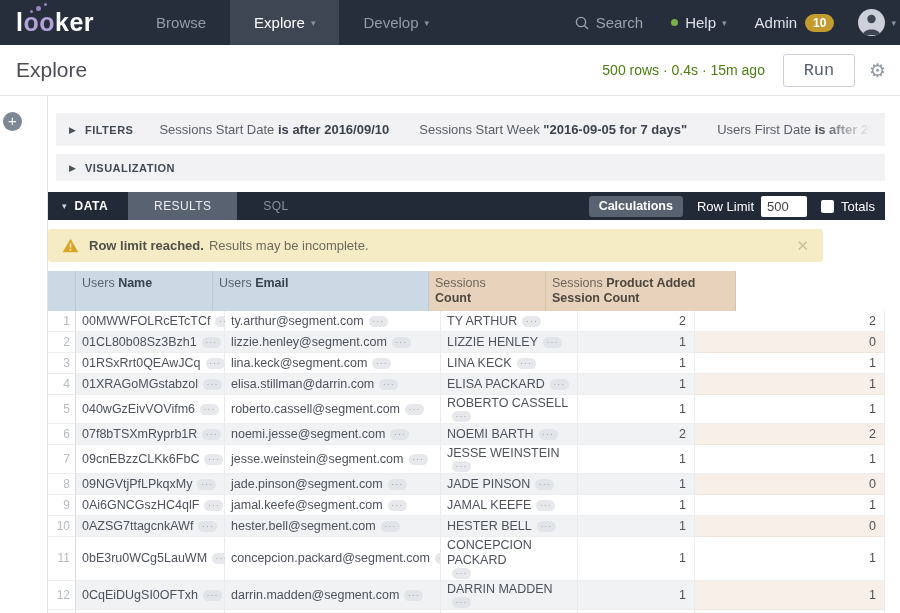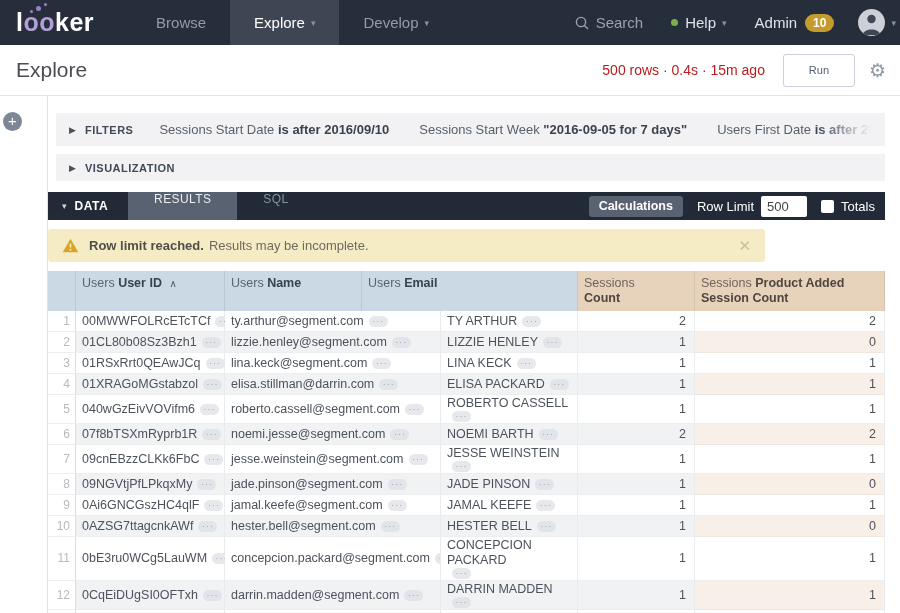--- a/index.html
+++ b/index.html
@@ -29,23 +29,23 @@
     border-radius:9px; padding:2px 8px; margin-left:8px; }
   .avatar-wrap { display:flex; align-items:center; cursor:pointer; }
   .avatar { width:27px; height:27px; border-radius:50%; background:#ccd0d8; display:flex;
     align-items:flex-end; justify-content:center; overflow:hidden; }
 
   
   .page-header { height:51px; border-bottom:1px solid #e4e4e7; display:flex; align-items:center;
     padding:0 14px 0 16px; background:#fff; }
   .page-title { font-size:21px; color:#4c4c55; }
   .ph-right { margin-left:auto; display:flex; align-items:center; }
-  .meta { font-size:14px; color:#b91c1c; margin-right:18px; }
+  .meta { font-size:14px; color:#4d7c0f; margin-right:18px; }
   .run-btn { width:72px; height:33px; background:#fff; border:1px solid #ccd1d9; border-radius:3px;
-    font-size:11px; color:#566070; cursor:pointer; font-family:Liberation Sans, sans-serif; }
+    font-size:17px; color:#566070; cursor:pointer; font-family:Liberation Mono, monospace; }
   .gear { font-size:19px; color:#9298a2; margin-left:14px; cursor:pointer; }
 
   
   .workspace { display:flex; height:517px; }
   .gutter { width:48px; border-right:1px solid #e1e2e5; position:relative; flex-shrink:0; }
   .plus-btn { position:absolute; left:3px; top:16px; width:19px; height:19px; border-radius:50%;
     background:#7d8795; color:#fff; font-size:15px; line-height:18px; text-align:center; cursor:pointer; }
   .main { width:852px; position:relative; }
 
   .bar { background:#f2f2f4; display:flex; align-items:center; width:829px; margin-left:8px; }
@@ -57,34 +57,34 @@
   .f-item b { color:#3c434d; }
   .filters-fade { position:absolute; right:0; top:0; bottom:0; width:70px;
     background:linear-gradient(to right, rgba(242,242,244,0), #f2f2f4 80%); }
 
   
   .data-bar { height:28px; margin-top:11px; width:837px; background:#222a38; display:flex;
     align-items:stretch; color:#fff; }
   .db-data { display:flex; align-items:center; padding:0 20px 0 14px; cursor:pointer; }
   .db-data .caret { color:#cfd4dc; margin-right:8px; margin-left:0; }
   .db-data b { font-size:12px; letter-spacing:.5px; }
-  .db-tab { display:flex; padding:0 26px; font-size:12px; letter-spacing:.4px;
+  .db-tab { display:flex; align-items:center; padding:0 26px; font-size:12px; letter-spacing:.4px;
     color:#8791a0; cursor:pointer; }
   .db-tab.active { background:#596270; color:#eceef2; }
   .db-right { margin-left:auto; display:flex; align-items:center; padding-right:10px; }
   .calc-btn { background:#596270; border:none; border-radius:3px; height:21px; padding:0 10px;
     color:#fff; font-weight:bold; font-size:12.5px; cursor:pointer; font-family:inherit; margin-right:14px; }
   .rl-label { font-size:13px; margin-right:7px; }
   .rl-input { width:46px; height:21px; border:none; border-radius:2px; font-size:13px; color:#444;
     padding:0 6px; font-family:inherit; margin-right:14px; }
   .chk { width:13px; height:13px; background:#fff; border-radius:2px; margin-right:7px; cursor:pointer; }
   .tot-label { font-size:13px; }
 
   
-  .warning { margin-top:9px; width:717px; height:33px; background:#f5ecc5; border-radius:3px;
+  .warning { margin-top:9px; width:775px; height:33px; background:#f5ecc5; border-radius:3px;
     display:flex; align-items:center; padding:0 14px; }
   .warn-icon { margin-right:10px; display:flex; }
   .warn-bold { font-size:13px; font-weight:bold; color:#4f4f49; margin-right:5px; }
   .warn-text { font-size:13px; color:#6e6a5e; }
   .warn-close { margin-left:auto; color:#c9bf96; font-size:15px; cursor:pointer; }
 
   
   .table { margin-top:9px; width:837px; font-size:12.5px; color:#4d525b; }
   .thead { display:flex; height:40px; }
   .th { padding:5px 6px 0 6px; line-height:15px; }
@@ -233,25 +233,20 @@
           </svg>
         </span>
         <span class="warn-bold">Row limit reached.</span>
         <span class="warn-text">Results may be incomplete.</span>
         <span class="warn-close">✕</span>
       </div>
 
       <div class="table">
         <div class="thead">
           <div class="th corner c-num"></div>
-          <div class="th users c-id">
-            <span>Users</span>
-            <b>User ID</b>
-            <span class="sort">∧</span>
-          </div>
           <div class="th users c-name">
             <span>Users</span>
             <b>Name</b>
           </div>
           <div class="th users c-email">
             <span>Users</span>
             <b>Email</b>
           </div>
           <div class="th sessions c-count">
             <span class="blk">Sessions</span>

